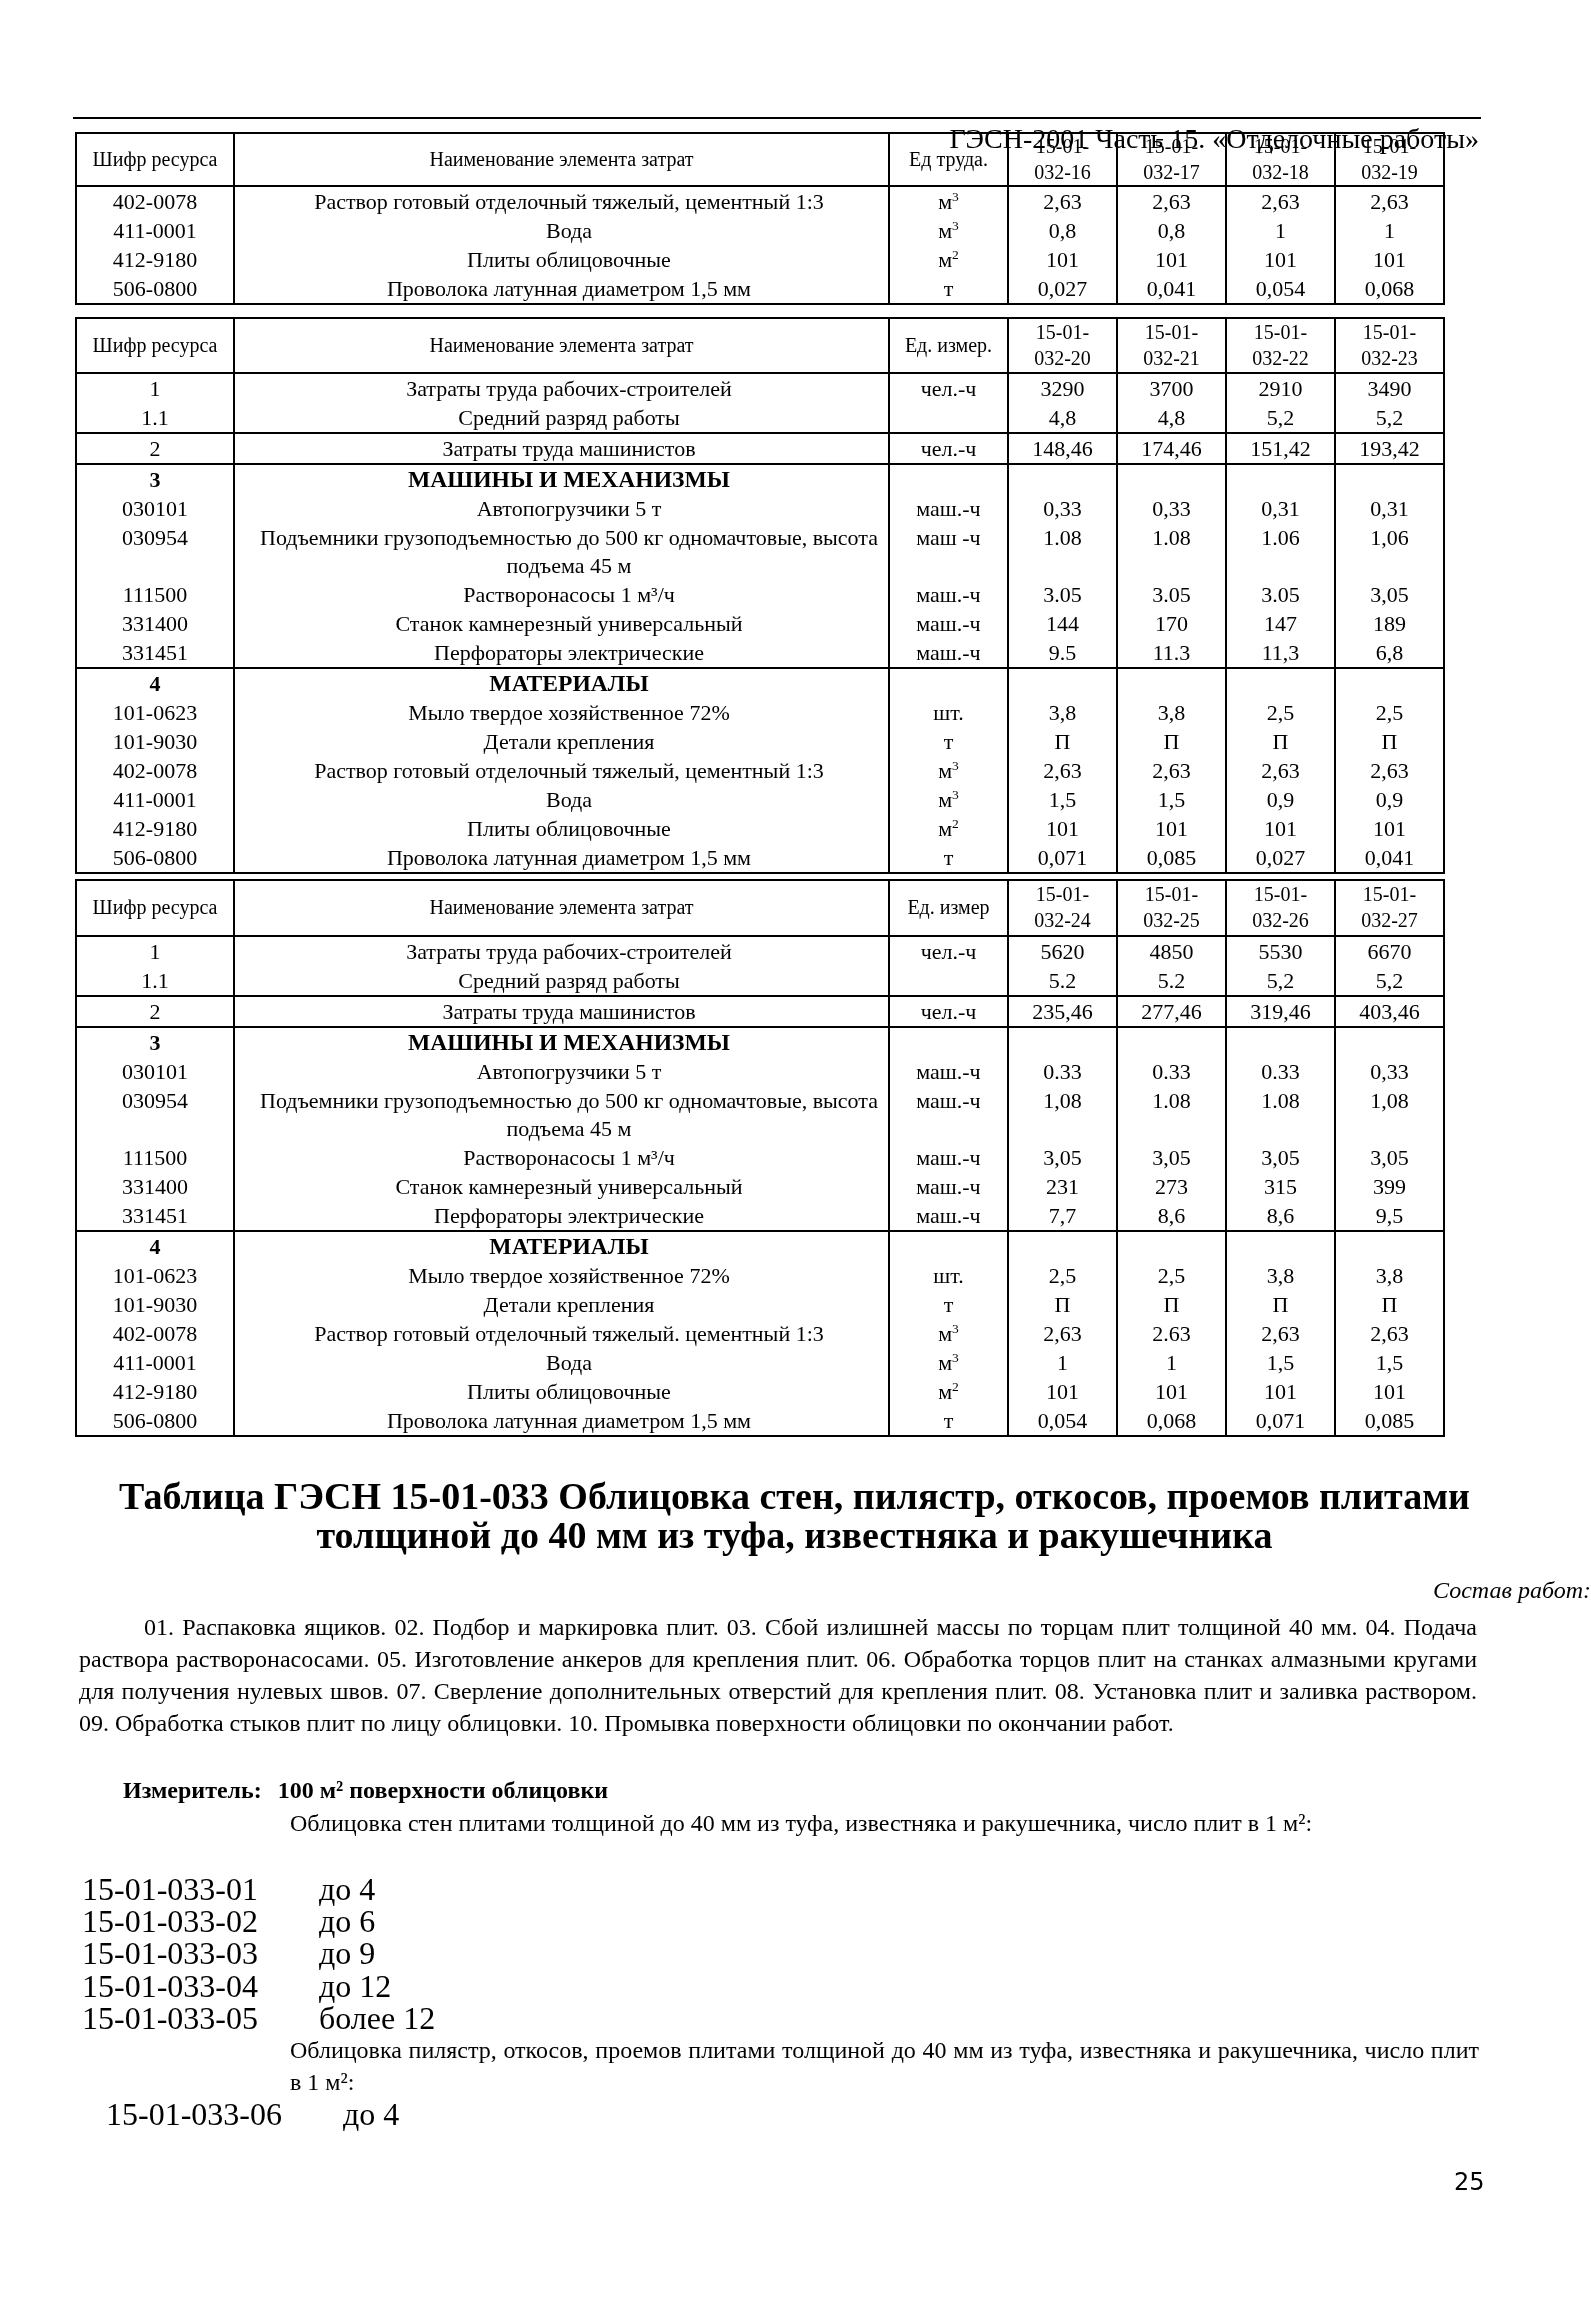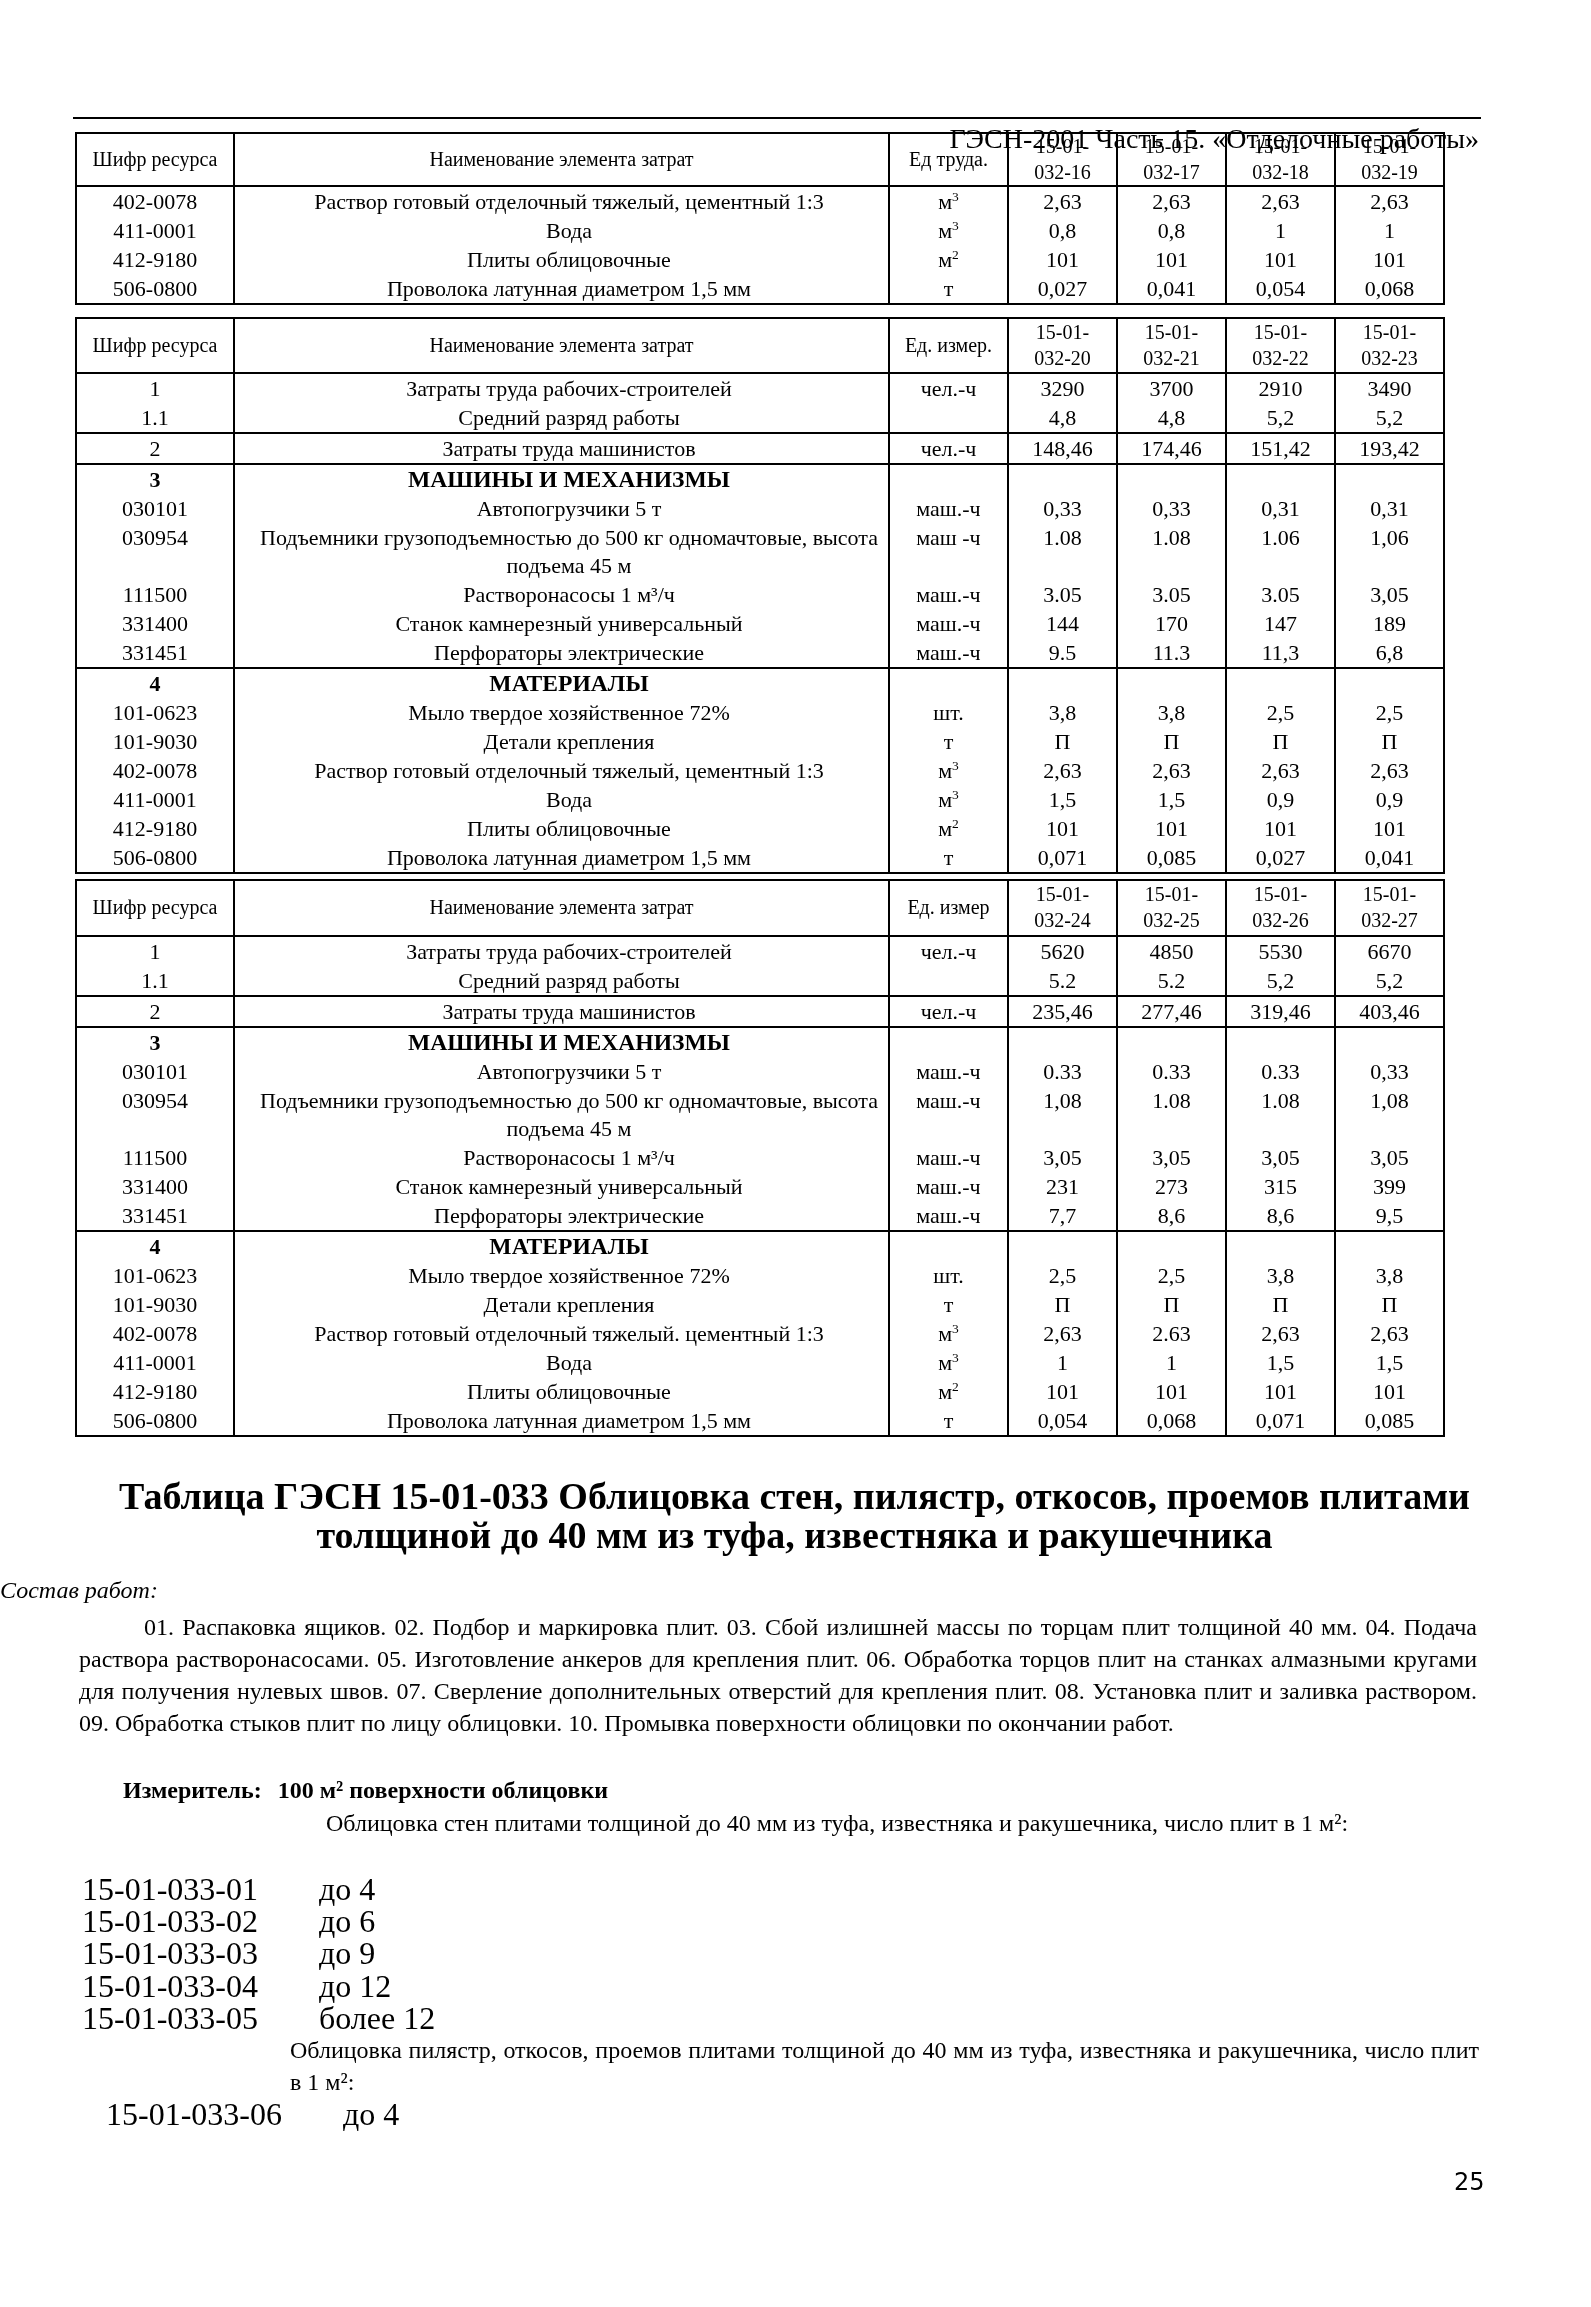--- a/index.html
+++ b/index.html
@@ -32,27 +32,27 @@
 
   #t1 { top: 132px; }
   #t1 th { height: 50px; }
   #t2 { top: 317px; }
   #t2 th { height: 53px; }
   #t3 { top: 879px; }
   #t3 th { height: 54px; }
 
   .section-title { position: absolute; left: 67px; width: 1455px; top: 1477px; text-align: center;
                    font-weight: bold; font-size: 38px; line-height: 39px; }
-  .works-label { position: absolute; left: 0; width: 1591px; top: 1575px; text-align: left; font-style: italic; font-size: 24px; line-height: 30px; }
+  .works-label { position: absolute; left: 0; width: 1591px; top: 1575px; text-align: right; font-style: italic; font-size: 24px; line-height: 30px; }
   .works-text { position: absolute; left: 79px; width: 1398px; top: 1611px; font-size: 24px; line-height: 32px;
                 text-align: justify; text-indent: 65px; }
   .measure { position: absolute; left: 123px; top: 1774px; font-size: 24px; line-height: 32px; font-weight: bold; white-space: nowrap; }
   .measure .gap { display: inline-block; width: 16px; }
   .subhead { position: absolute; left: 290px; width: 1189px; font-size: 24px; line-height: 32px; text-align: justify; }
-  #sub1 { top: 1807px; margin-left: 36px; }
+  #sub1 { top: 1807px; }
   #sub2 { top: 2034px; }
   .code-row { position: absolute; left: 82px; font-size: 32px; line-height: 32px; white-space: nowrap; }
   .code-row .pcode { display: inline-block; width: 237px; }
   .page-number { position: absolute; top: 2168px; left: 1454px; font-family: "DejaVu Sans", sans-serif; font-size: 24px; }
 </style>
 </head>
 <body>
 
 <div class="page-header">ГЭСН-2001 Часть 15. «Отделочные работы»</div>
 <div class="header-rule"></div>

